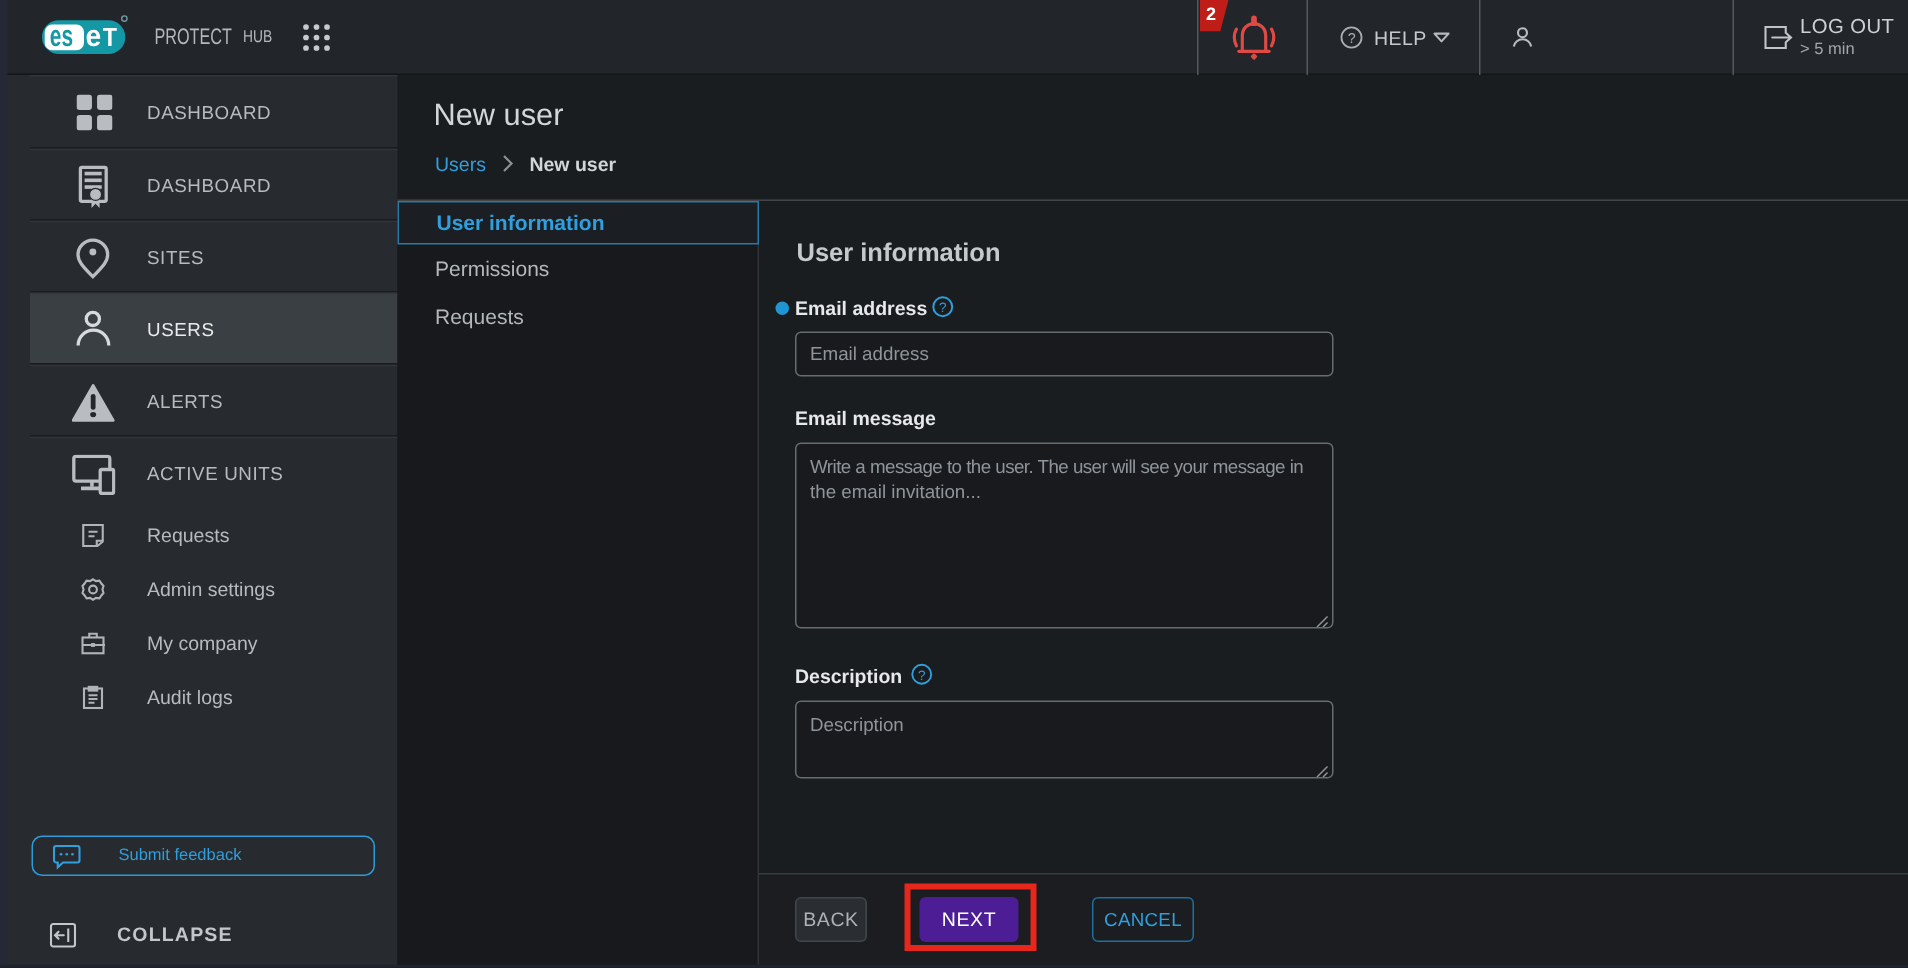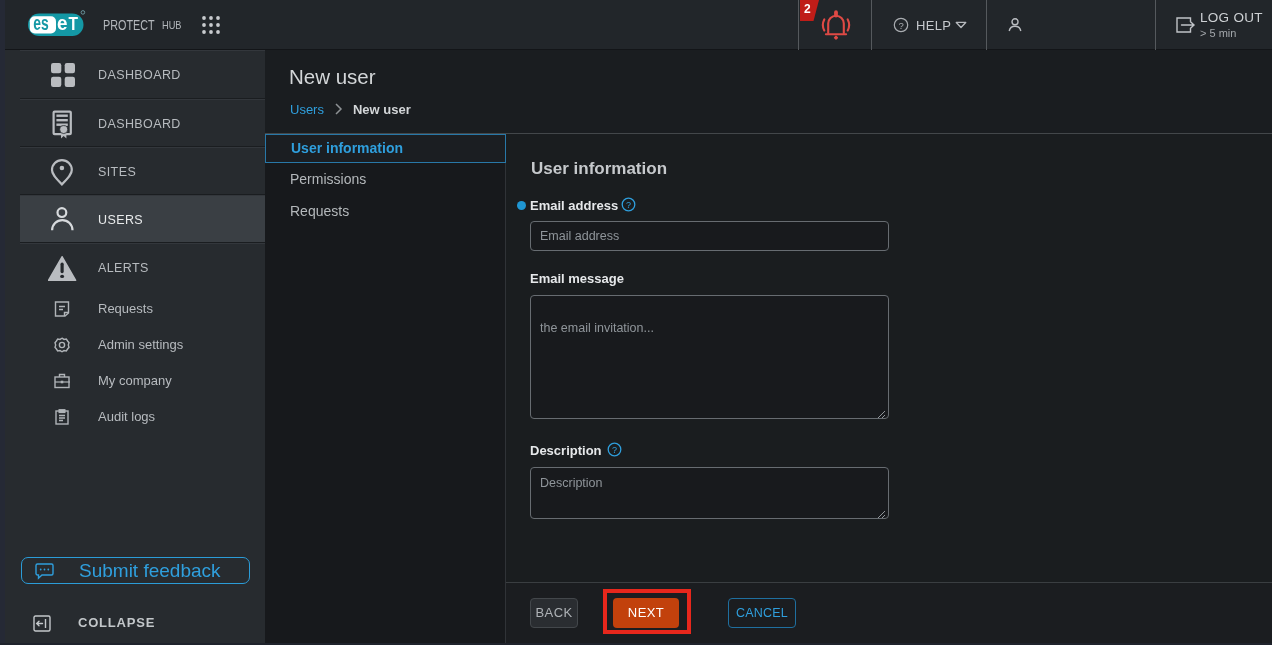--- a/index.html
+++ b/index.html
@@ -26,21 +26,21 @@
 
 #sidebar { position:absolute; top:50px; left:0; width:265px; height:593px; background:#272b2f;padding-left:20px; }
 .sitem { position:relative; width:265px; height:48px; border-top:1px solid #1a1d20; box-shadow:inset 0 1px 0 #33373c; color:#b7bbbf; }
 .sitem .lbl { position:absolute; left:78px; top:1px; line-height:48px; font-size:12.5px; letter-spacing:0.4px; }
 .sitem .ic { position:absolute; left:30px; top:11px; width:25px; height:25px; }
 .sitem.active { background:#3a3f44; color:#e9ebec; }
 .subitem { position:relative; width:265px; height:36px; color:#b7bbbf; }
 .subitem .lbl { position:absolute; left:78px; top:0; line-height:36px; font-size:13px; }
 .subitem .ic { position:absolute; left:34px; top:10px; width:16px; height:16px; }
 #feedback { position:absolute; left:21px; top:507px; width:229px; height:27px; border:1px solid #2b9cd8; border-radius:7px; }
-#feedback .lbl { position:absolute; left:57px; top:0; line-height:25px; font-size:19px; color:#2f9fdd; }
+#feedback .lbl { position:absolute; left:57px; top:0; line-height:25px; font-size:11px; color:#2f9fdd; }
 #feedback .ic { position:absolute; left:13px; top:5px; }
 #collapse { position:absolute; left:0; top:555px; width:265px; height:36px; color:#c3c7ca; }
 #collapse .lbl { position:absolute; left:78px; top:0; line-height:36px; font-size:13px; font-weight:bold; letter-spacing:0.8px; }
 #collapse .ic { position:absolute; left:33px; top:10px; }
 #leftshade { position:absolute; top:0; left:0; width:5px; height:643px; background:#252935; }
 
 
 #main { position:absolute; top:50px; left:265px; width:1007px; height:593px; background:#1a1d20; }
 #pgtitle { position:absolute; left:24px; top:15.3px; font-size:20.5px; color:#d3d6d8; }
 #crumbs { position:absolute; left:25px; top:52px; font-size:13px; }
@@ -60,21 +60,21 @@
 .fdot { position:absolute; left:10.5px; width:9px; height:9px; border-radius:50%; background:#1f96d2; }
 .fhelp { position:absolute; }
 .finput { position:absolute; left:24px; width:359px; background:#181a1d; border:1px solid #676c71; border-radius:4px; color:#8f959a; font-size:12.5px; font-family:"Liberation Sans", sans-serif; overflow:hidden; }
 #in1 { top:87px; height:30px; line-height:28px; padding-left:9px; }
 #ta1 { top:161px; height:124px; padding:7px 9px; line-height:17px; }
 #ta2 { top:333px; height:52px; padding:7px 9px; line-height:17px; }
 .rsz { position:absolute; right:2px; bottom:2px; width:9px; height:9px; }
 
 .btn { position:absolute; top:15px; height:30px; border-radius:4px; font-size:13px; text-align:center; letter-spacing:0.4px; }
 #btnback { left:24px; width:48px; background:#2a2d31; border:1px solid #43474b; color:#aeb2b6; line-height:28px; }
-#btnnext { left:107px; width:66px; background:#c2410c; color:#fff; line-height:30px; font-weight:normal; }
+#btnnext { left:107px; width:66px; background:#4c1d95; color:#fff; line-height:30px; font-weight:normal; }
 #redbox { position:absolute; left:97px; top:6px; width:88px; height:45px; border:4px solid #e7271c; }
 #btncancel { left:222px; width:68px; background:transparent; border:1px solid #1f6f9f; color:#2f9fdd; line-height:28px; font-size:12.5px; letter-spacing:0.2px; }
 </style>
 </head>
 <body>
 <div id="app">
   <div id="topbar">
     <div class="tdiv" style="left:798px"></div>
     <div class="tdiv" style="left:871px"></div>
     <div class="tdiv" style="left:986px"></div>
@@ -186,20 +186,31 @@
         <span class="lbl">USERS</span>
       </div>
     <div class="sitem">
         <span class="ic" style="left:28px;top:13px"><svg width="29" height="26" viewBox="0 0 29 26">
       <path d="M14.1 0.8 L27.6 24.3 H0.6 Z" fill="#b9bcc0" stroke="#b9bcc0" stroke-width="1.6" stroke-linejoin="round"></path>
       <rect x="12.5" y="6.6" width="3.2" height="10.6" rx="1.6" fill="#24282c"></rect>
       <ellipse cx="14.1" cy="20.4" rx="2" ry="1.7" fill="#24282c"></ellipse>
     </svg></span>
         <span class="lbl">ALERTS</span>
       </div>
+    <div class="sitem">
+        <span class="ic" style="left:28px;top:12px"><svg width="29" height="27" viewBox="0 0 29 27">
+      <g fill="none" stroke="#b9bcc0">
+        <rect x="1.2" y="1.2" width="24" height="16.5" rx="1.5" stroke-width="2.2"></rect>
+        <path d="M13.3 18 V21.5" stroke-width="2.4"></path>
+        <path d="M6 22.6 H19" stroke-width="2.4"></path>
+        <rect x="18.8" y="10" width="9" height="16" rx="1.2" stroke-width="2.2" fill="#272b2f"></rect>
+      </g>
+    </svg></span>
+        <span class="lbl">ACTIVE UNITS</span>
+      </div>
     <div class="subitem" style="margin-top:1px">
         <span class="ic"><svg width="16" height="16" viewBox="0 0 16 16">
       <g fill="none" stroke="#b0b4b8" stroke-width="1.4">
         <path d="M1.5 1 H14.5 V12 L11 15 H1.5 Z"></path>
         <path d="M14.5 11.5 H10.5 V15"></path>
         <path d="M5 5.5 H11 M5 8.5 H9"></path>
       </g>
     </svg></span>
         <span class="lbl">Requests</span>
       </div>
@@ -269,21 +280,21 @@
       <div id="content">
         <h2>User information</h2>
         <span class="fdot" style="top:66.5px"></span>
         <span class="flabel" style="top:64px">Email address</span>
         <span class="fhelp" style="left:115px; top:63px"><svg width="15" height="15" viewBox="0 0 15 15">
               <circle cx="7.5" cy="7.5" r="6.3" fill="none" stroke="#2f9fdd" stroke-width="1.3"></circle>
               <text x="5" y="11" font-family="Liberation Sans, sans-serif" font-size="9" fill="#2f9fdd">?</text>
             </svg></span>
         <div class="finput" id="in1">Email address</div>
         <span class="flabel" style="top:137px">Email message</span>
-        <div class="finput" id="ta1"><br>the email invitation...<span class="rsz"><svg width="9" height="9" viewBox="0 0 9 9">
+        <div class="finput" id="ta1"><span style="letter-spacing:-0.36px;white-space:nowrap">Write a message to the user. The user will see your message in</span><br>the email invitation...<span class="rsz"><svg width="9" height="9" viewBox="0 0 9 9">
                 <g stroke="#8f959a" stroke-width="1">
                   <path d="M8 1 L1 8"></path>
                   <path d="M8 5 L5 8"></path>
                 </g>
               </svg></span></div>
         <span class="flabel" style="top:309px">Description</span>
         <span class="fhelp" style="left:101px; top:308px"><svg width="15" height="15" viewBox="0 0 15 15">
               <circle cx="7.5" cy="7.5" r="6.3" fill="none" stroke="#2f9fdd" stroke-width="1.3"></circle>
               <text x="5" y="11" font-family="Liberation Sans, sans-serif" font-size="9" fill="#2f9fdd">?</text>
             </svg></span>

